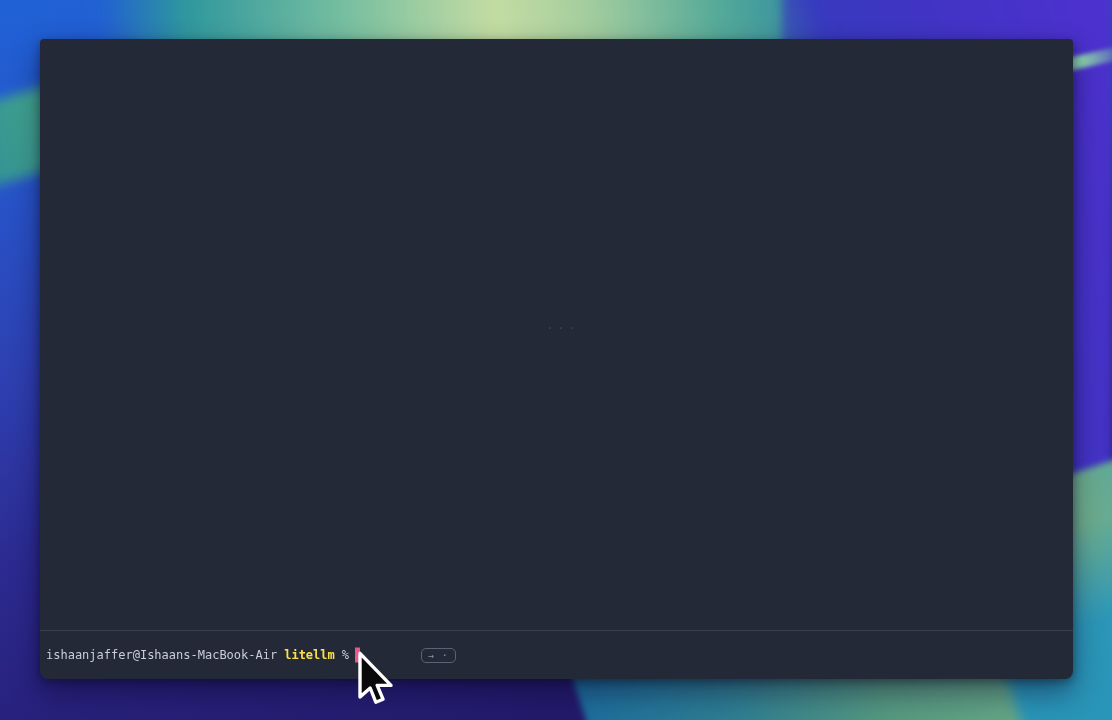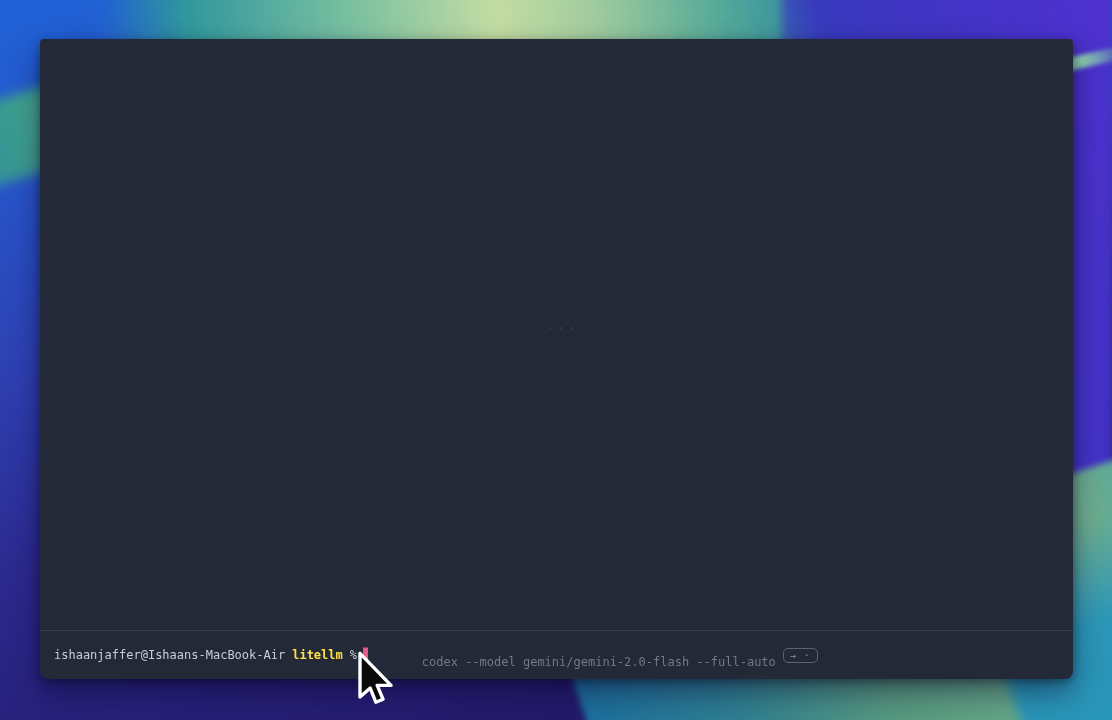--- a/index.html
+++ b/index.html
@@ -87,21 +87,21 @@
     font-size: 13px;
     letter-spacing: 3px;
   }
   .prompt-row {
     position: absolute;
     left: 0; right: 0; bottom: 0;
     height: 48px;
     border-top: 1px solid #38404f;
     display: flex;
     align-items: center;
-    padding: 0 14px;
+    padding: 0 6px;
     font-size: 12px;
     white-space: pre;
     column-gap: 7px;
   }
   .p-user { color: #c9ced8; }
   .p-dir  { color: #fde047; font-weight: bold; }
   .p-sym  { color: #c9ced8; }
   .sugg-wrap { position: relative; display: inline-block; }
   .caret {
     position: absolute;
@@ -147,21 +147,20 @@
     <div class="terminal-output">
       <span class="faint-dots">···</span>
     </div>
 
     <div class="prompt-row">
       <span class="p-user">ishaanjaffer@Ishaans-MacBook-Air</span>
       <span class="p-dir">litellm</span>
       <span class="p-sym">%</span>
       <span class="sugg-wrap">
         <span class="caret"></span>
-        <span class="p-sugg">codex --model gemini/gemini-2.0-flash --full-auto</span>
       </span>
       <span class="hint-pill">
         <span>→ ·</span>
       </span>
     </div>
 
   </div>
 
   <svg class="mouse-pointer" width="38" height="58" viewBox="0 0 19 29">
     <path d="M1.5 1.2 L1.5 23.0 L6.6 18.5 L9.4 25.6 L13.0 24.1 L10.1 17.2 L17.0 17.2 Z" fill="#0a0a0a" stroke="#ffffff" stroke-width="1.7" stroke-linejoin="round"></path>

